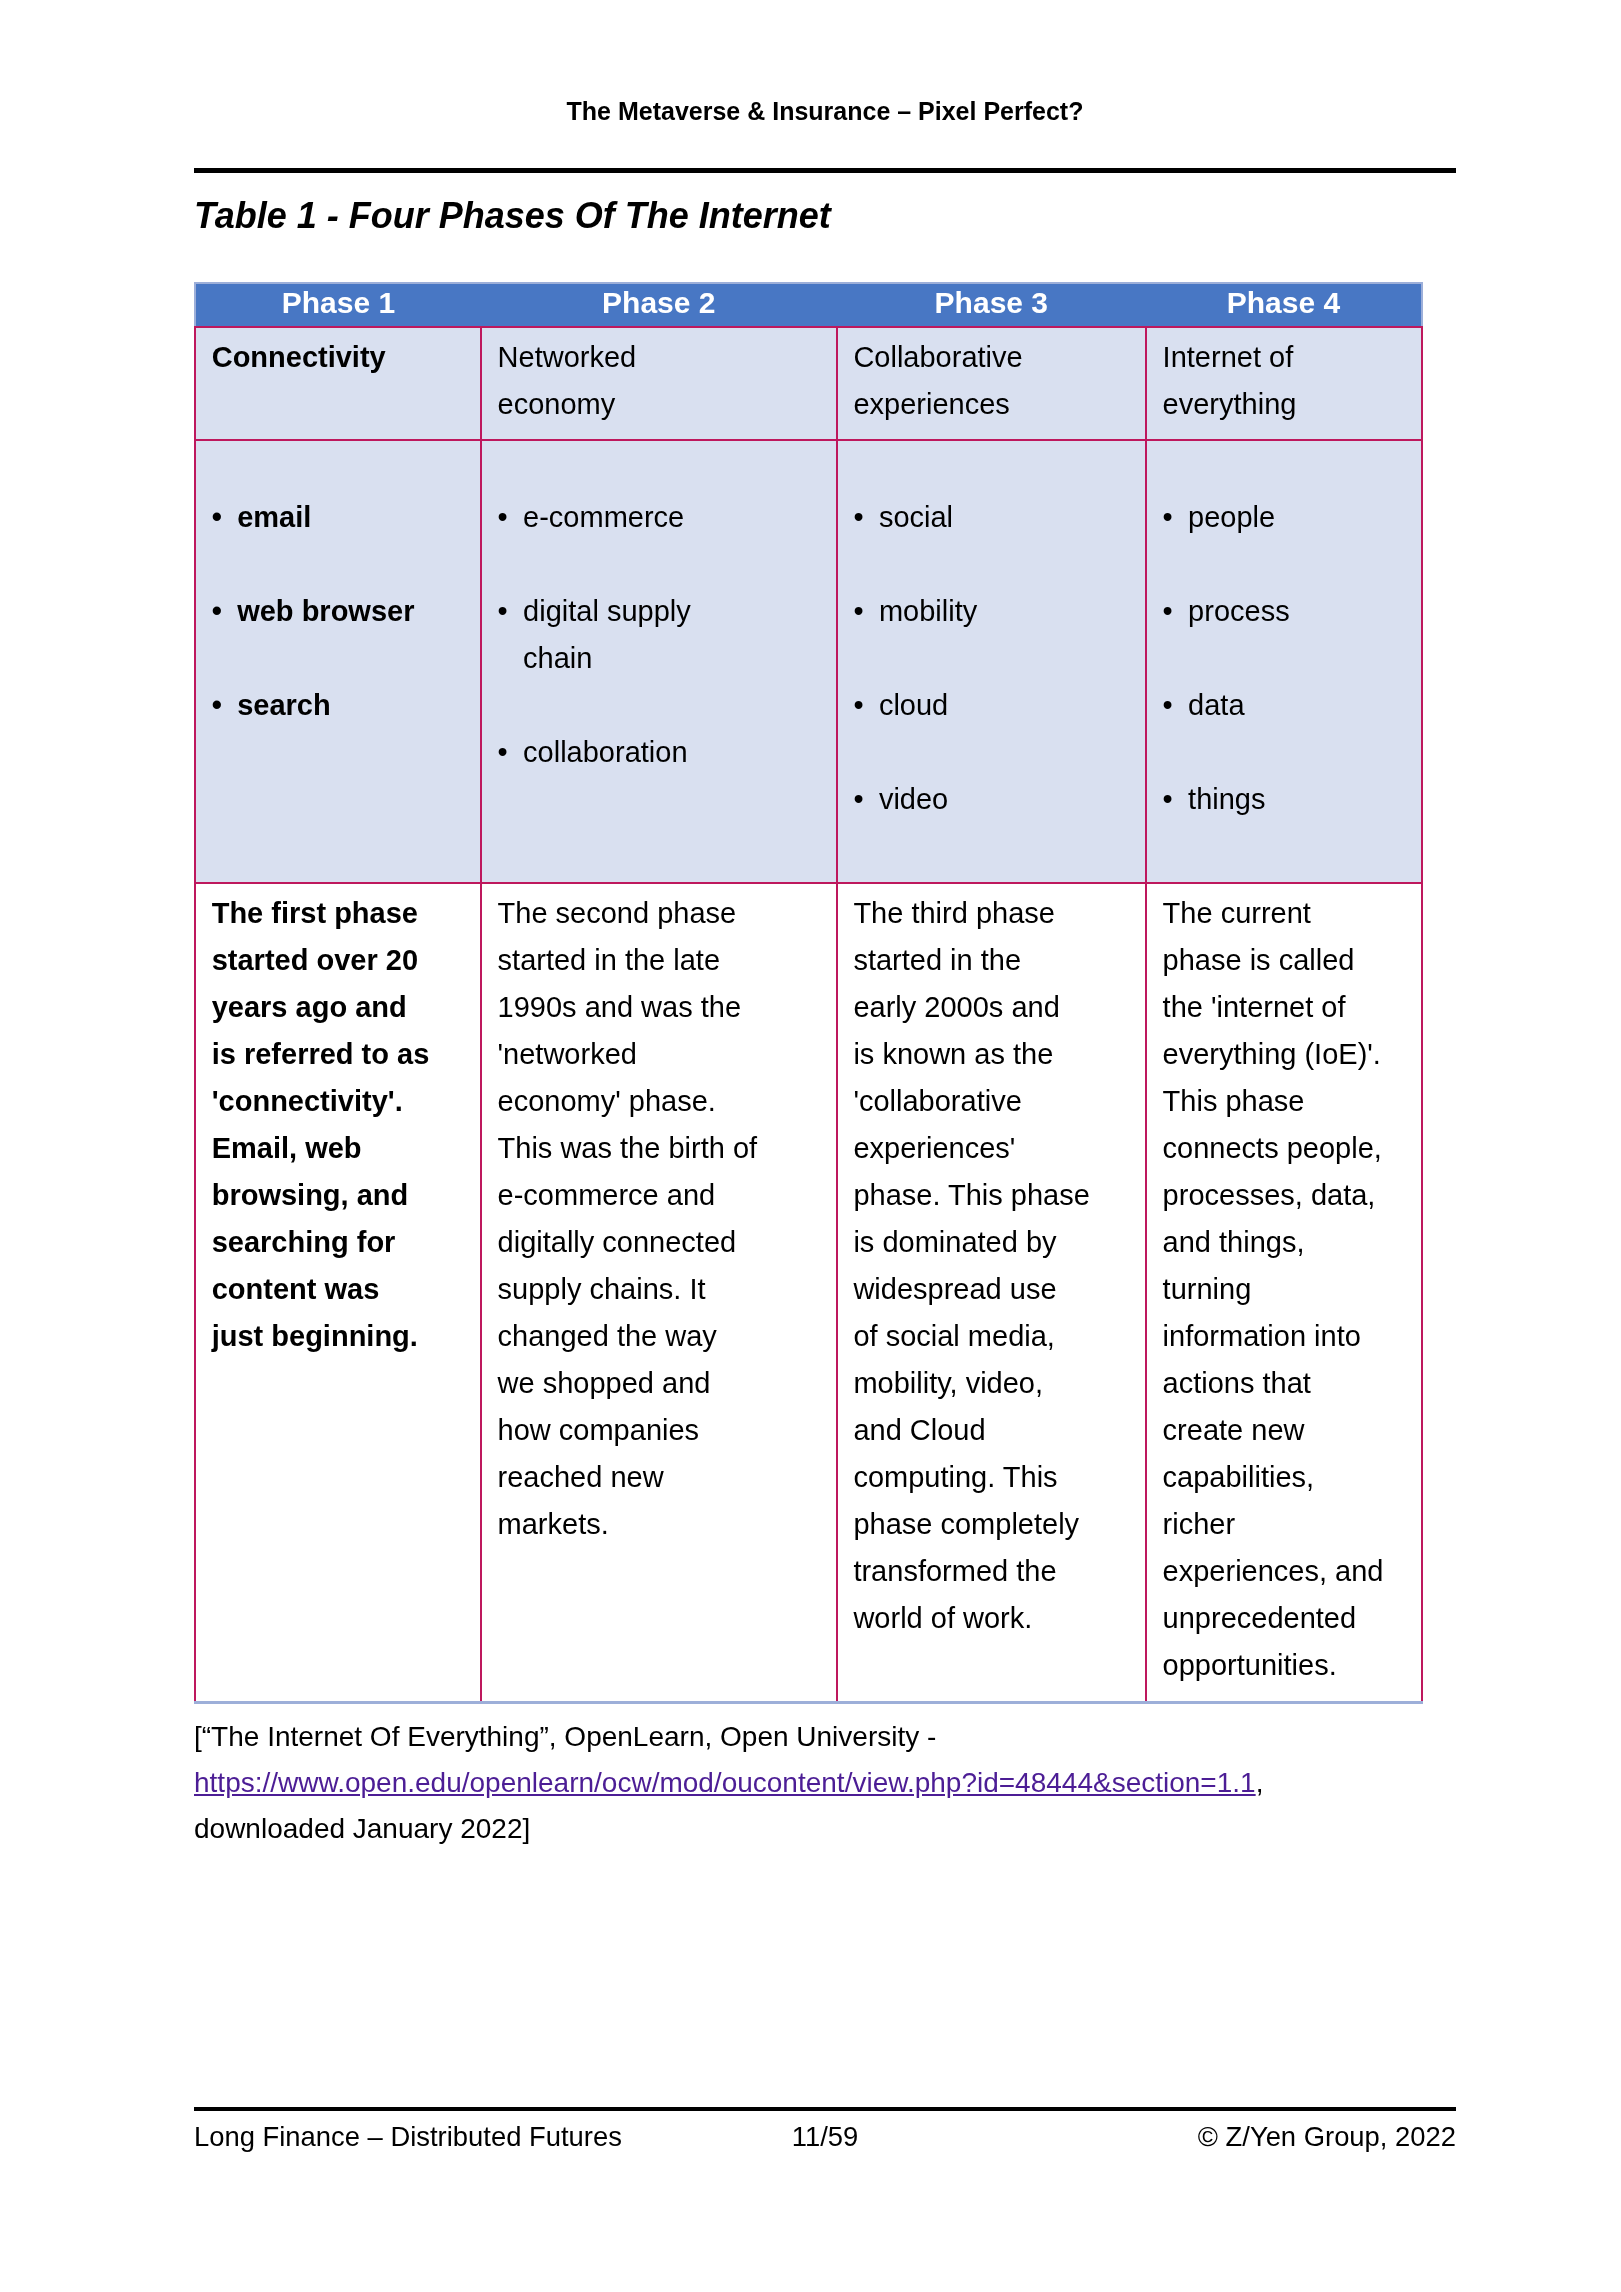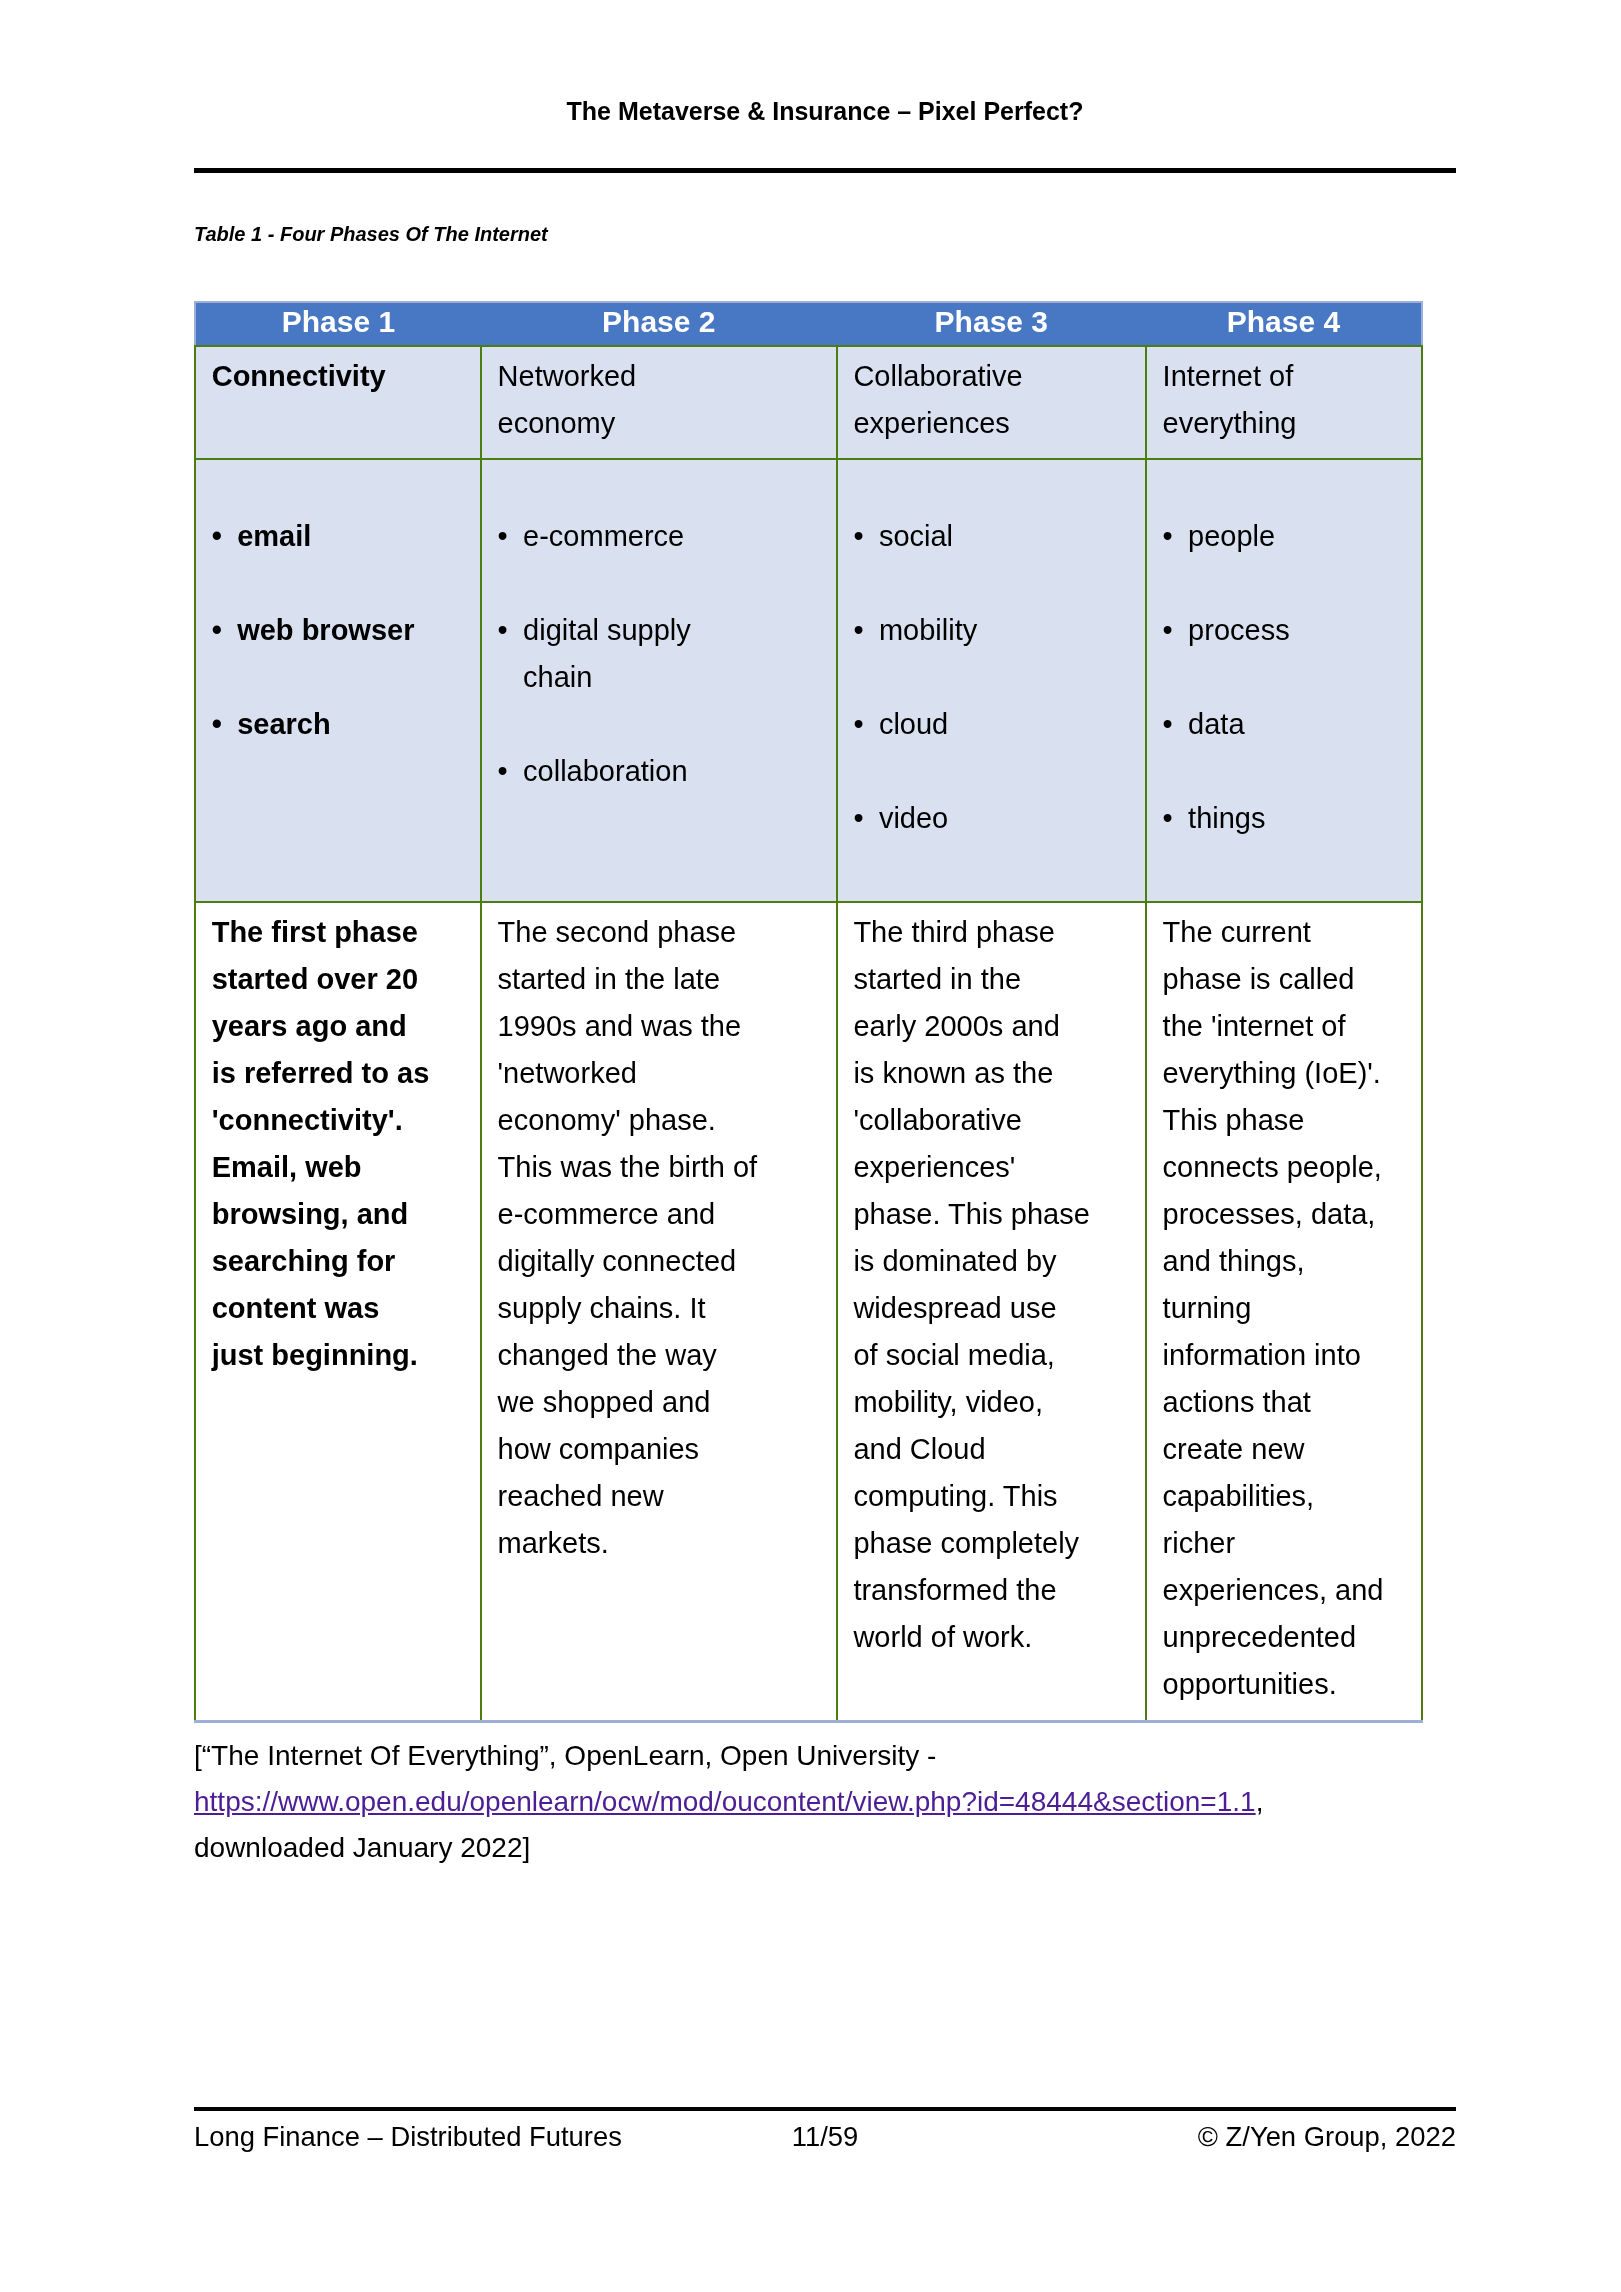--- a/index.html
+++ b/index.html
@@ -20,22 +20,22 @@
     font-size: 25px;
     font-weight: bold;
     line-height: 39px;
   }
   .header-rule {
     margin-top: 37px;
     height: 4.9px;
     background: #000;
   }
   .table-caption {
-    margin-top: 40px;
-    font-size: 20px;
+    margin-top: 21px;
+    font-size: 36px;
     font-weight: bold;
     font-style: italic;
     line-height: 43px;
   }
 
   table.phases {
     margin-top: 45px;
     width: 1229px;
     border-collapse: collapse;
     table-layout: fixed;
@@ -52,21 +52,21 @@
     color: #ffffff;
     font-weight: bold;
     font-size: 30px;
     text-align: center;
     vertical-align: middle;
     height: 40px;
     padding: 2px 3.9px 5.9px;
     border: none;
   }
   table.phases td {
-    border: 2px solid #4d7c0f;
+    border: 2px solid #be185d;
     vertical-align: top;
     padding: 5.9px 13.7px 11.8px 15.7px;
     font-size: 29px;
     line-height: 47px;
     white-space: pre-line;
   }
   tr.band td { background: #D9E0F0; }
   td.strong, .strong { font-weight: bold; }
 
   .bullet-item { display: flex; white-space: normal; }

